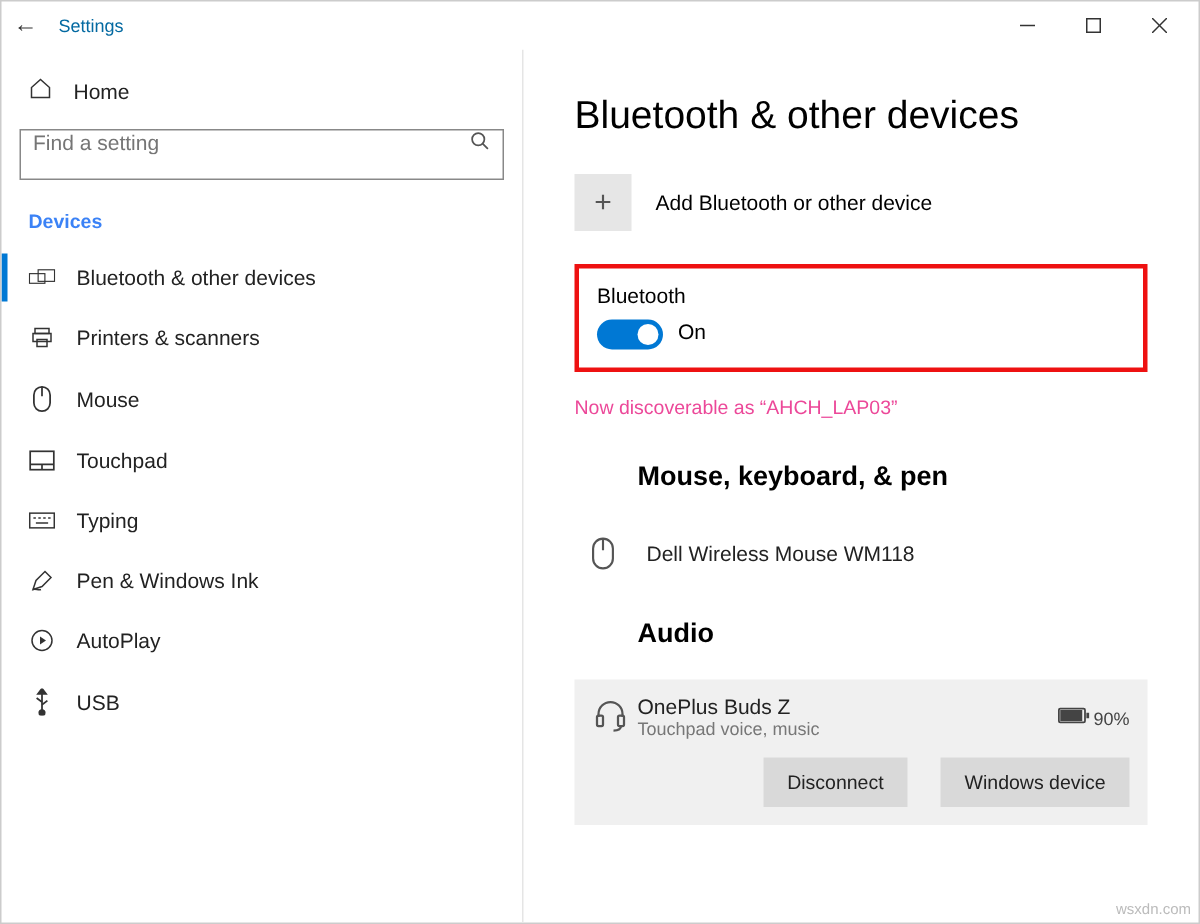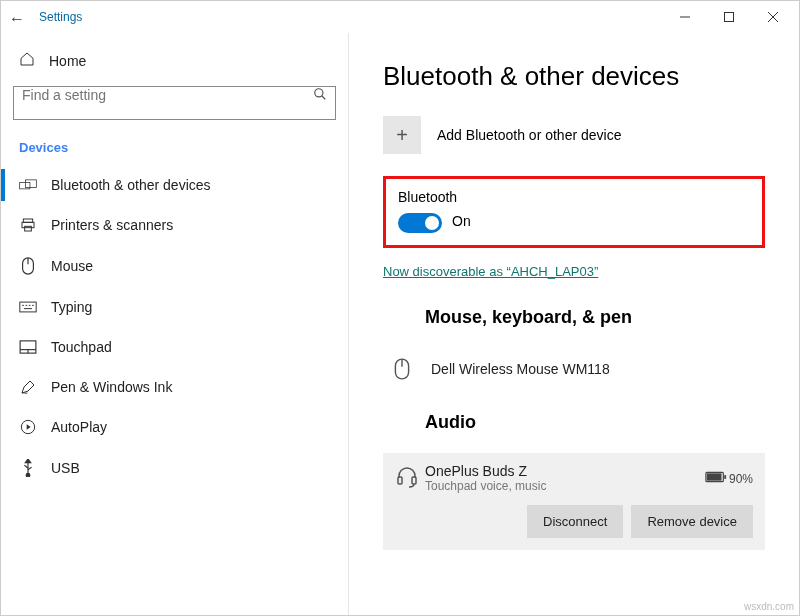--- a/index.html
+++ b/index.html
@@ -24,32 +24,32 @@
 
   .main { flex: 1; padding: 28px 34px 16px 34px; overflow-y: auto; display: flex; flex-direction: column; gap: 14px; }
   .h1 { font-size: 26px; font-weight: 400; margin-bottom: 10px; }
   .add-row { display: flex; align-items: center; gap: 16px; font-size: 14px; cursor: pointer; }
   .plus-box { width: 38px; height: 38px; background: #e6e6e6; display: flex; align-items: center; justify-content: center; font-size: 20px; color: #555; }
   .bt-block { border: 3px solid #e11; padding: 10px 12px 12px 12px; margin-top: 8px; }
   .bt-label { font-size: 14px; margin-bottom: 8px; }
   .toggle-row { display: flex; gap: 10px; font-size: 14px; }
   .toggle { width: 44px; height: 20px; border-radius: 10px; background: #0078d4; position: relative; cursor: pointer; }
   .toggle .knob { position: absolute; right: 3px; top: 3px; width: 14px; height: 14px; border-radius: 50%; background: #fff; }
-  .discover { font-size: 13px; color: #0f766e; margin-top: 2px; margin-bottom: 6px; text-decoration: underline; }
+  .discover { font-size: 13px; color: #ec4899; margin-top: 2px; margin-bottom: 6px; }
   .sec-title { font-size: 18px; font-weight: 700; margin-top: 8px; margin-bottom: 6px; margin-left: 42px; }
   .dev-row { display: flex; align-items: center; gap: 16px; padding: 10px 6px; }
   .dev-icon { width: 26px; display: flex; justify-content: center; color: #555; }
   .dev-name { font-size: 14px; color: #222; }
   .dev-sub { font-size: 12px; color: #777; }
   .audio-card { background: #f0f0f0; padding: 10px 12px 12px 12px; }
   .audio-top { display: flex; align-items: center; }
   .audio-icon { width: 30px; color: #555; }
   .audio-info { flex: 1; }
   .audio-batt { text-align: right; font-size: 12px; color: #444; display:flex; flex-direction: row; align-items: flex-end; gap:2px;}
-  .audio-actions { display: flex; justify-content: flex-end; gap: 8px; margin-top: 12px; }
+  .audio-actions { display: flex; justify-content: flex-end; gap: 22px; margin-top: 12px; }
   .btn { background: #d9d9d9; border: none; padding: 9px 16px; font-size: 13px; cursor: pointer; color: #222; }
   .watermark { position: absolute; right: 6px; bottom: 4px; font-size: 10px; color: #bbb; text-align: right; }
 </style>
 </head>
 <body>
 
 <div class="window">
 
   <div class="titlebar">
     <div class="titlebar-left">
@@ -122,45 +122,45 @@
       </div>
 
       <div class="nav-item">
         <span class="nic">
           <svg width="14" height="18" viewBox="0 0 14 20" fill="none" stroke="#333" stroke-width="1.3">
               <rect x="1" y="1" width="12" height="18" rx="6"></rect>
               <line x1="7" y1="1" x2="7" y2="8"></line>
             </svg>
         </span>
         <span>Mouse</span>
+      </div>
+
+      <div class="nav-item">
+        <span class="nic">
+          <svg width="18" height="14" viewBox="0 0 20 16" fill="none" stroke="#333" stroke-width="1.3">
+              <rect x="1" y="1" width="18" height="14"></rect>
+              <line x1="1" y1="11" x2="19" y2="11"></line>
+              <line x1="10" y1="11" x2="10" y2="15"></line>
+            </svg>
+        </span>
+        <span>Touchpad</span>
       </div>
 
       <div class="nav-item">
         <span class="nic">
           <svg width="20" height="12" viewBox="0 0 22 14" fill="none" stroke="#333" stroke-width="1.2">
               <rect x="1" y="1" width="20" height="12"></rect>
               <line x1="4" y1="5" x2="6" y2="5"></line>
               <line x1="8" y1="5" x2="10" y2="5"></line>
               <line x1="12" y1="5" x2="14" y2="5"></line>
               <line x1="16" y1="5" x2="18" y2="5"></line>
               <line x1="6" y1="9" x2="16" y2="9"></line>
             </svg>
         </span>
         <span>Typing</span>
-      </div>
-
-      <div class="nav-item">
-        <span class="nic">
-          <svg width="18" height="14" viewBox="0 0 20 16" fill="none" stroke="#333" stroke-width="1.3">
-              <rect x="1" y="1" width="18" height="14"></rect>
-              <line x1="1" y1="11" x2="19" y2="11"></line>
-              <line x1="10" y1="11" x2="10" y2="15"></line>
-            </svg>
-        </span>
-        <span>Touchpad</span>
       </div>
 
       <div class="nav-item">
         <span class="nic">
           <svg width="16" height="16" viewBox="0 0 24 24" fill="none" stroke="#333" stroke-width="1.5">
               <path d="M3 21 L6 12 L15 3 L21 9 L12 18 Z"></path>
               <path d="M3 21 C6 20 8 22 11 21"></path>
             </svg>
         </span>
         <span>Pen &amp; Windows Ink</span>
@@ -242,21 +242,21 @@
                   <rect x="1" y="1" width="19" height="10" rx="1"></rect>
                   <rect x="2" y="2" width="16" height="8" fill="#444" stroke="none"></rect>
                   <rect x="21" y="4" width="2" height="4" fill="#444" stroke="none"></rect>
                 </svg>
             </span>
             <span>90%</span>
           </div>
         </div>
         <div class="audio-actions">
           <button class="btn">Disconnect</button>
-          <button class="btn">Remove device</button>
+          <button class="btn">Windows device</button>
         </div>
       </div>
     </div>
 
   </div>
 
   <div class="watermark">wsxdn.com</div>
 </div>
 
 </body></html>

